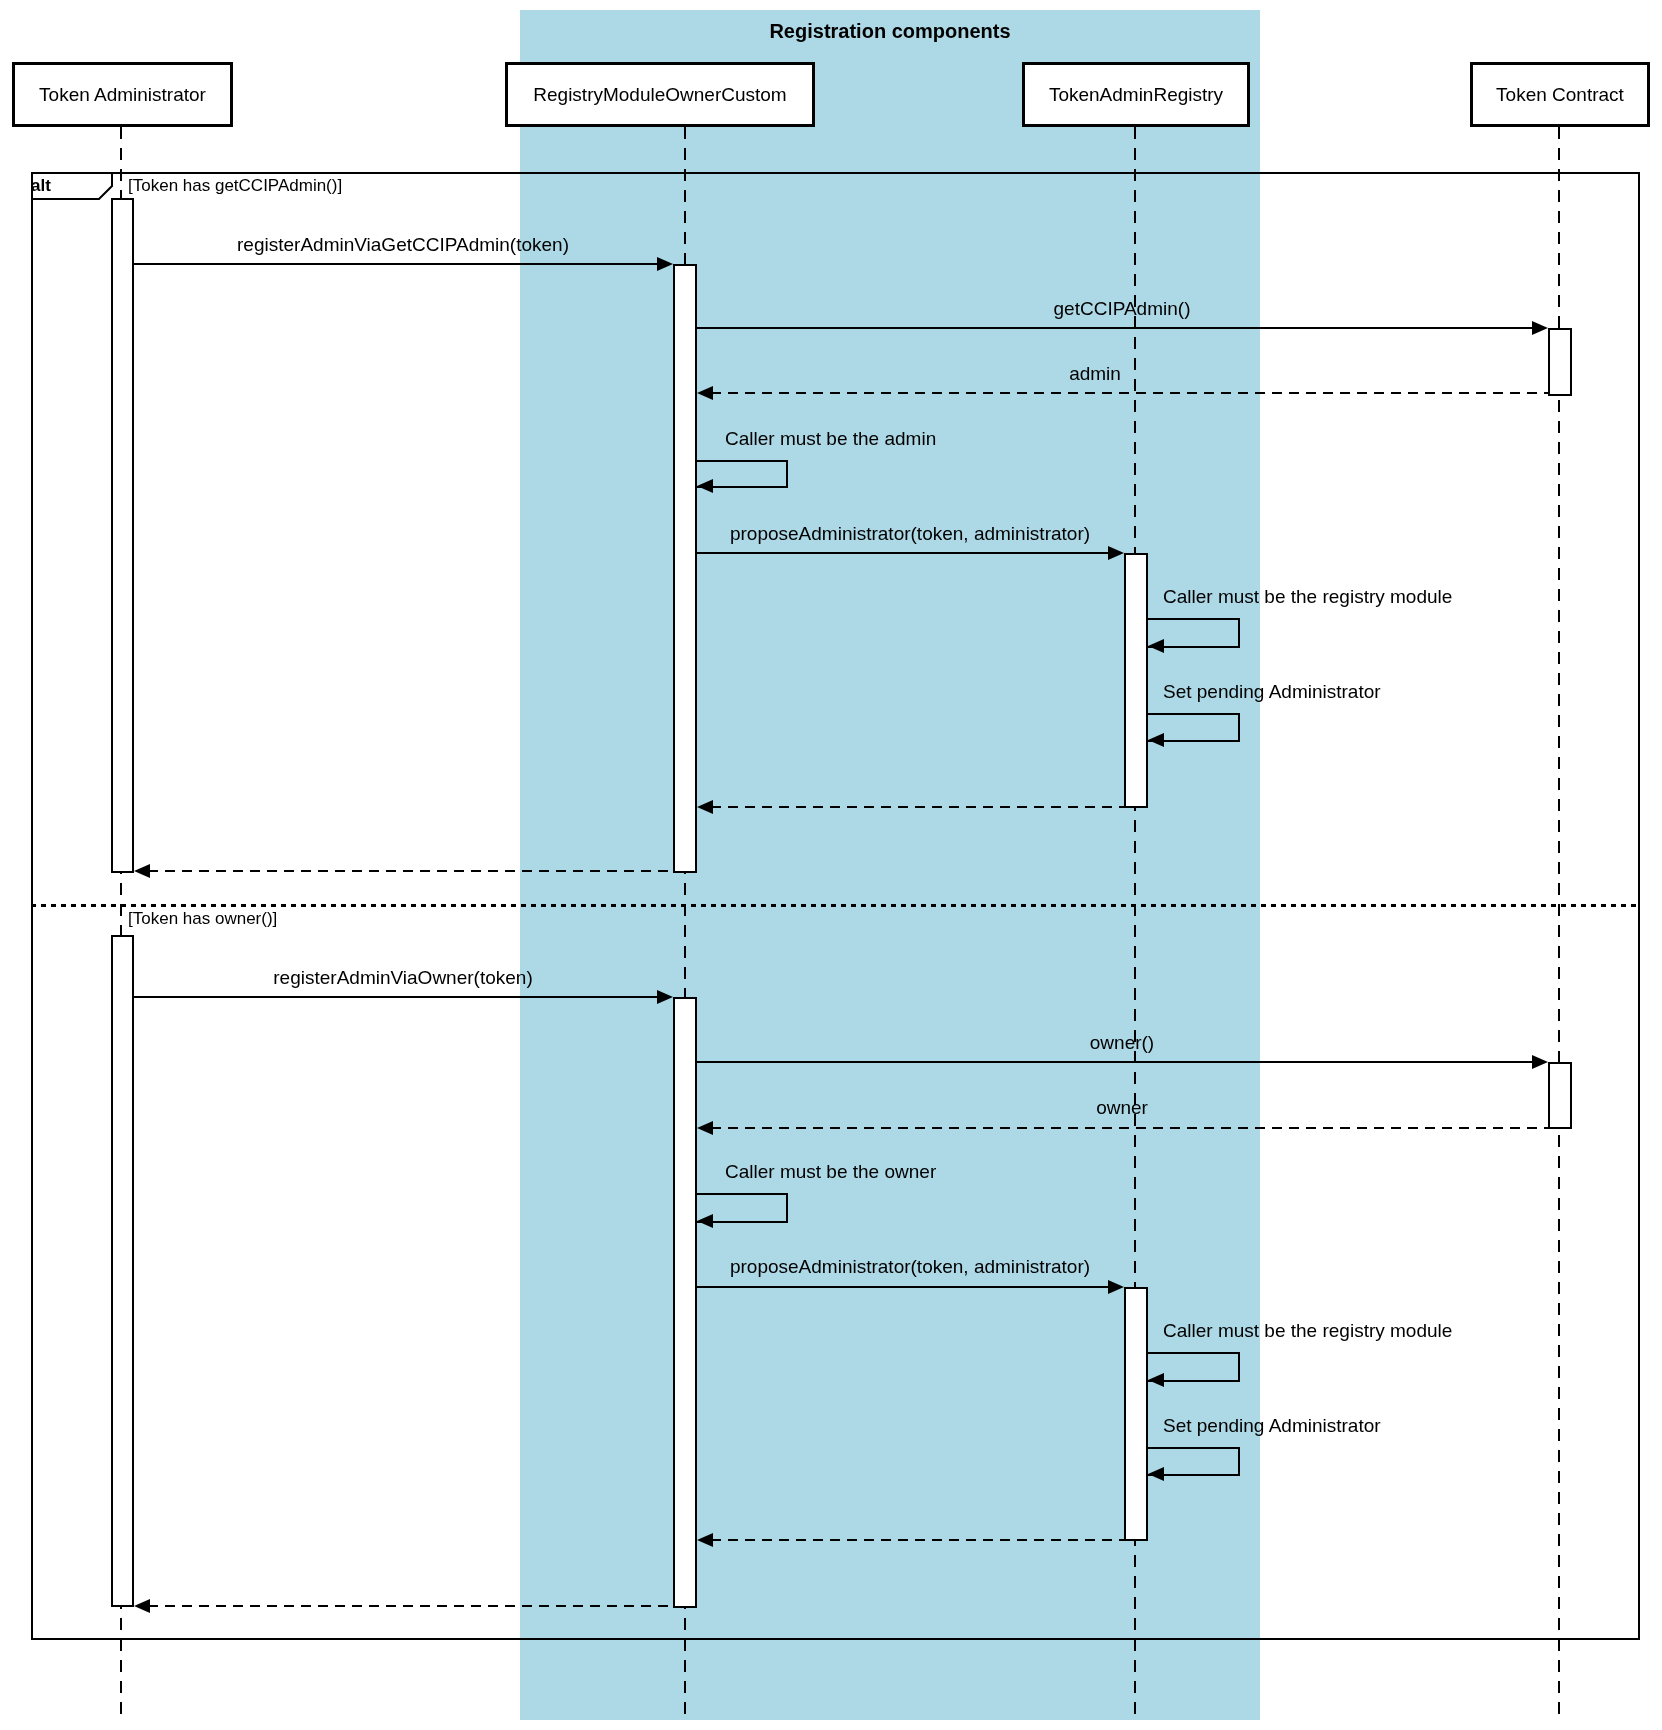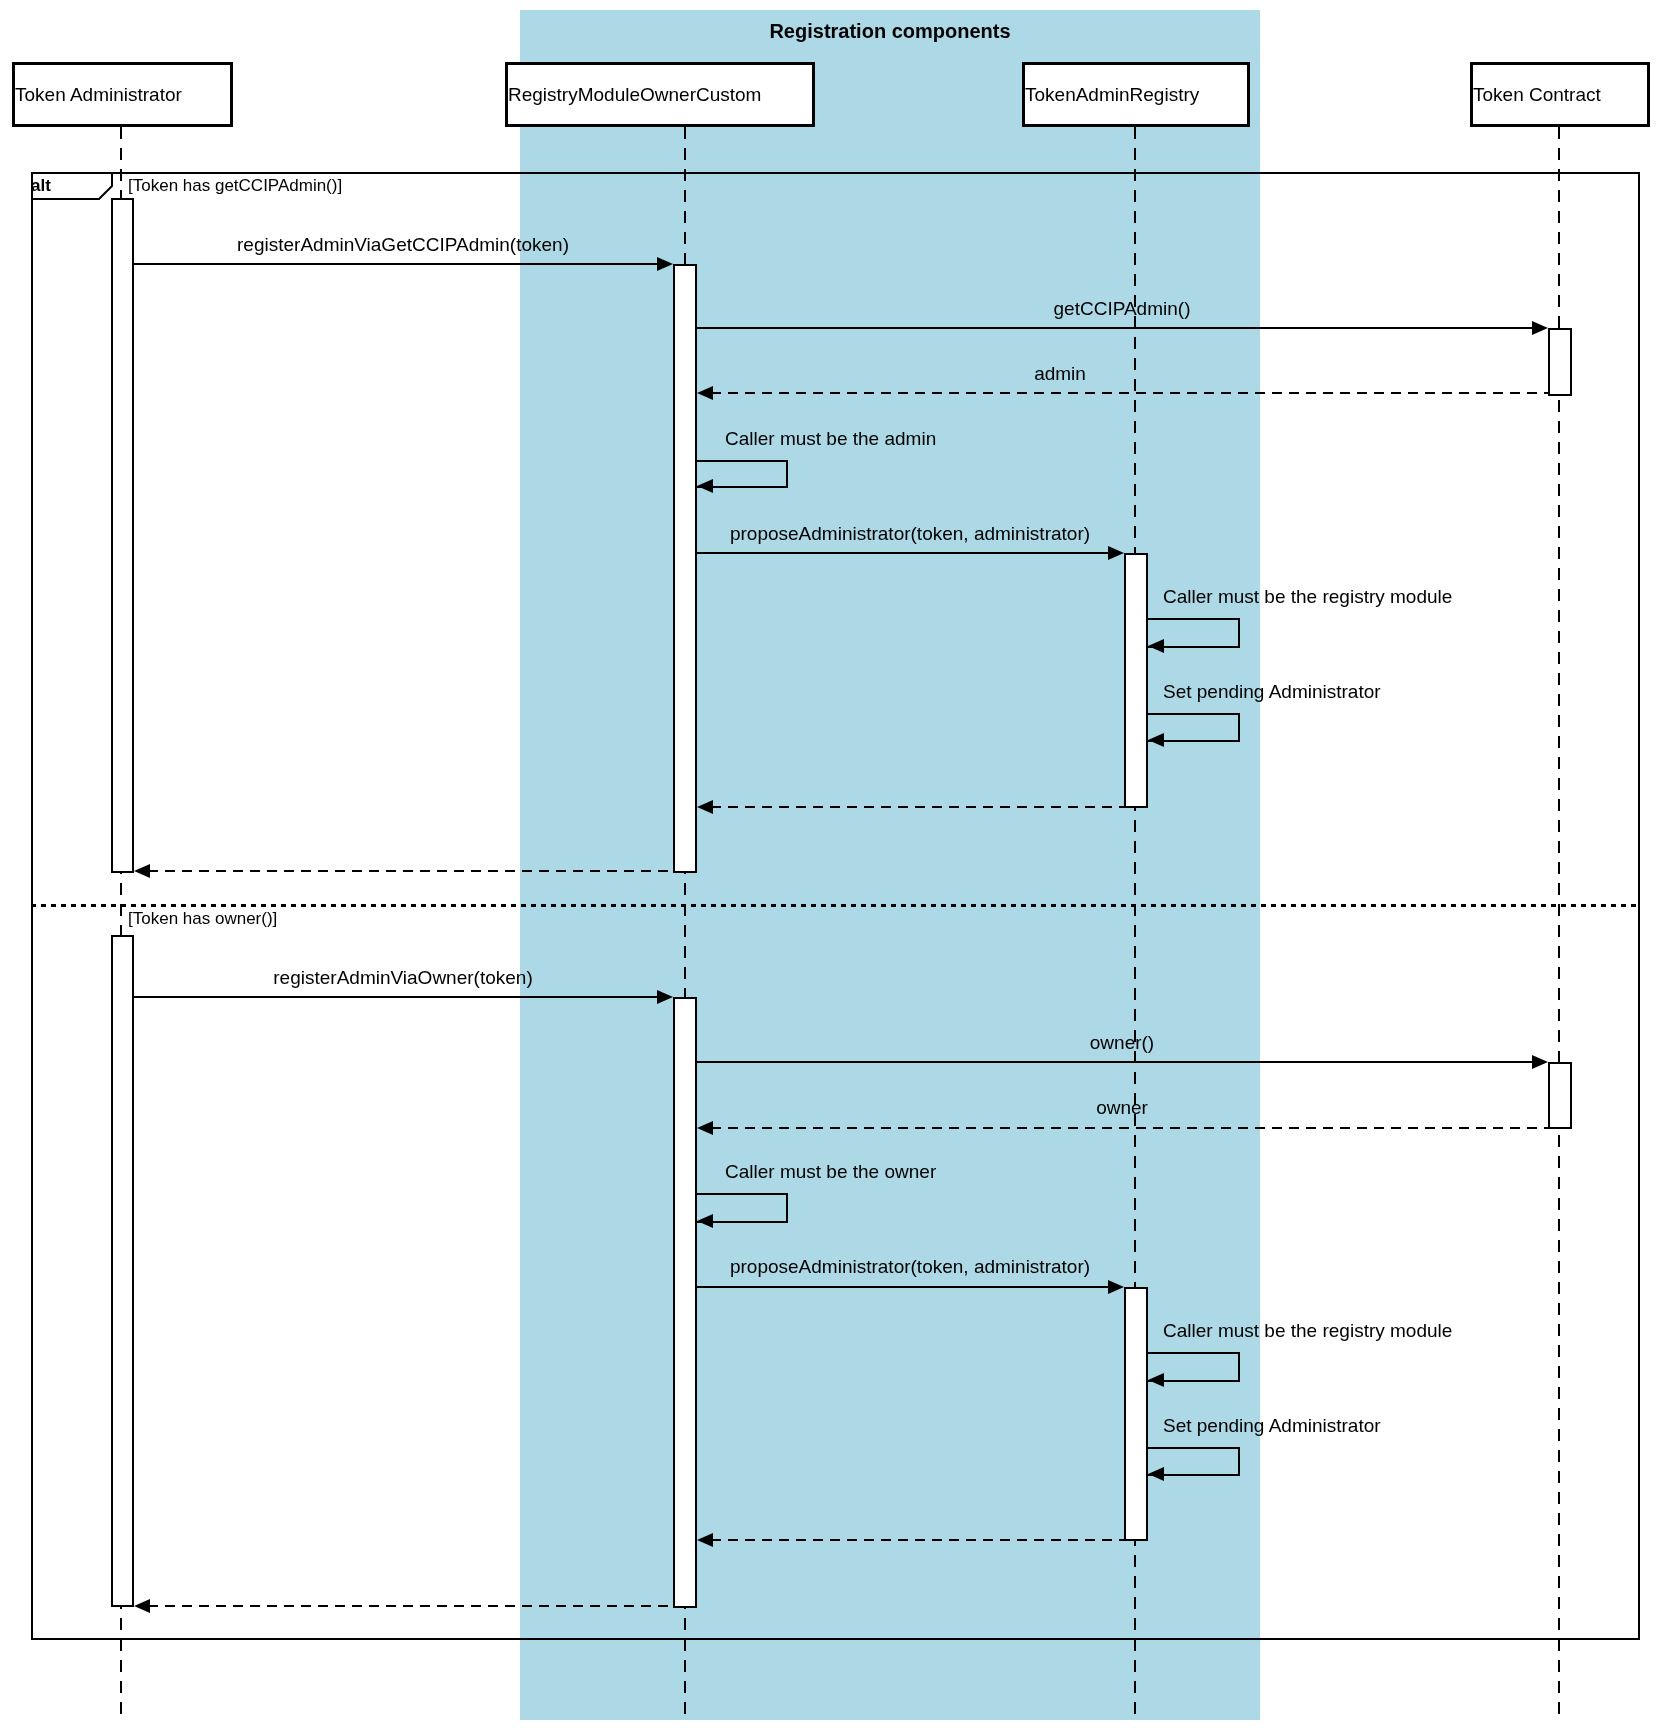--- a/index.html
+++ b/index.html
@@ -10,21 +10,21 @@
   
   .region{position:absolute;left:520px;top:10px;width:740px;height:1710px;
     background:var(--region-fill,#ADD8E6);z-index:0;}
   .region-title{position:absolute;left:520px;top:20px;width:740px;text-align:center;
     font-size:20px;font-weight:bold;z-index:1;}
   
   .lifeline{position:absolute;top:127px;height:1596px;width:2px;z-index:1;
     background:repeating-linear-gradient(180deg,#000 0 12px,transparent 12px 21px);}
   
   .participant{position:absolute;top:62px;height:65px;background:#fff;border:3px solid #000;
-    box-sizing:border-box;display:flex;align-items:center;
+    box-sizing:border-box;display:flex;align-items:center;justify-content:center;
     font-size:19px;z-index:6;}
   
   .frame{position:absolute;left:31px;top:172px;width:1609px;height:1468px;
     border:2px solid #000;box-sizing:border-box;z-index:2;}
   .frame-op-shape{position:absolute;left:31px;top:172px;z-index:3;}
   .frame-op{position:absolute;left:31px;top:172px;width:70px;height:27px;line-height:27px;
     font-size:17px;font-weight:bold;z-index:4;}
   .cond{position:absolute;font-size:17px;font-weight:normal;white-space:nowrap;z-index:4;}
   .divider{position:absolute;left:31px;top:904px;width:1609px;height:3px;z-index:2;
     background:repeating-linear-gradient(90deg,#000 0 5px,transparent 5px 10px);}
@@ -78,21 +78,21 @@
   <div class="act" style="left:1548px;top:1062px;width:24px;height:67px"></div>
 
   <div class="mlabel center" style="left:403px;top:234px">registerAdminViaGetCCIPAdmin(token)</div>
   <div class="hline" style="left:134px;top:263px;width:525px"></div>
   <div class="arr arr-r" style="left:657px;top:257px"></div>
 
   <div class="mlabel center" style="left:1122px;top:298px">getCCIPAdmin()</div>
   <div class="hline" style="left:697px;top:327px;width:837px"></div>
   <div class="arr arr-r" style="left:1532px;top:321px"></div>
 
-  <div class="mlabel center" style="left:1060px;top:363px">admin</div>
+  <div class="mlabel center" style="left:1095px;top:363px">admin</div>
   <div class="hdash" style="left:711px;top:392px;width:837px"></div>
   <div class="arr arr-l" style="left:697px;top:386px"></div>
 
   <div class="mlabel" style="left:725px;top:428px">Caller must be the admin</div>
   <div class="loop" style="left:697px;top:460px;width:91px;height:28px"></div>
   <div class="arr arr-l" style="left:697px;top:479px"></div>
 
   <div class="mlabel center" style="left:910px;top:523px">proposeAdministrator(token, administrator)</div>
   <div class="hline" style="left:697px;top:552px;width:413px"></div>
   <div class="arr arr-r" style="left:1108px;top:546px"></div>

